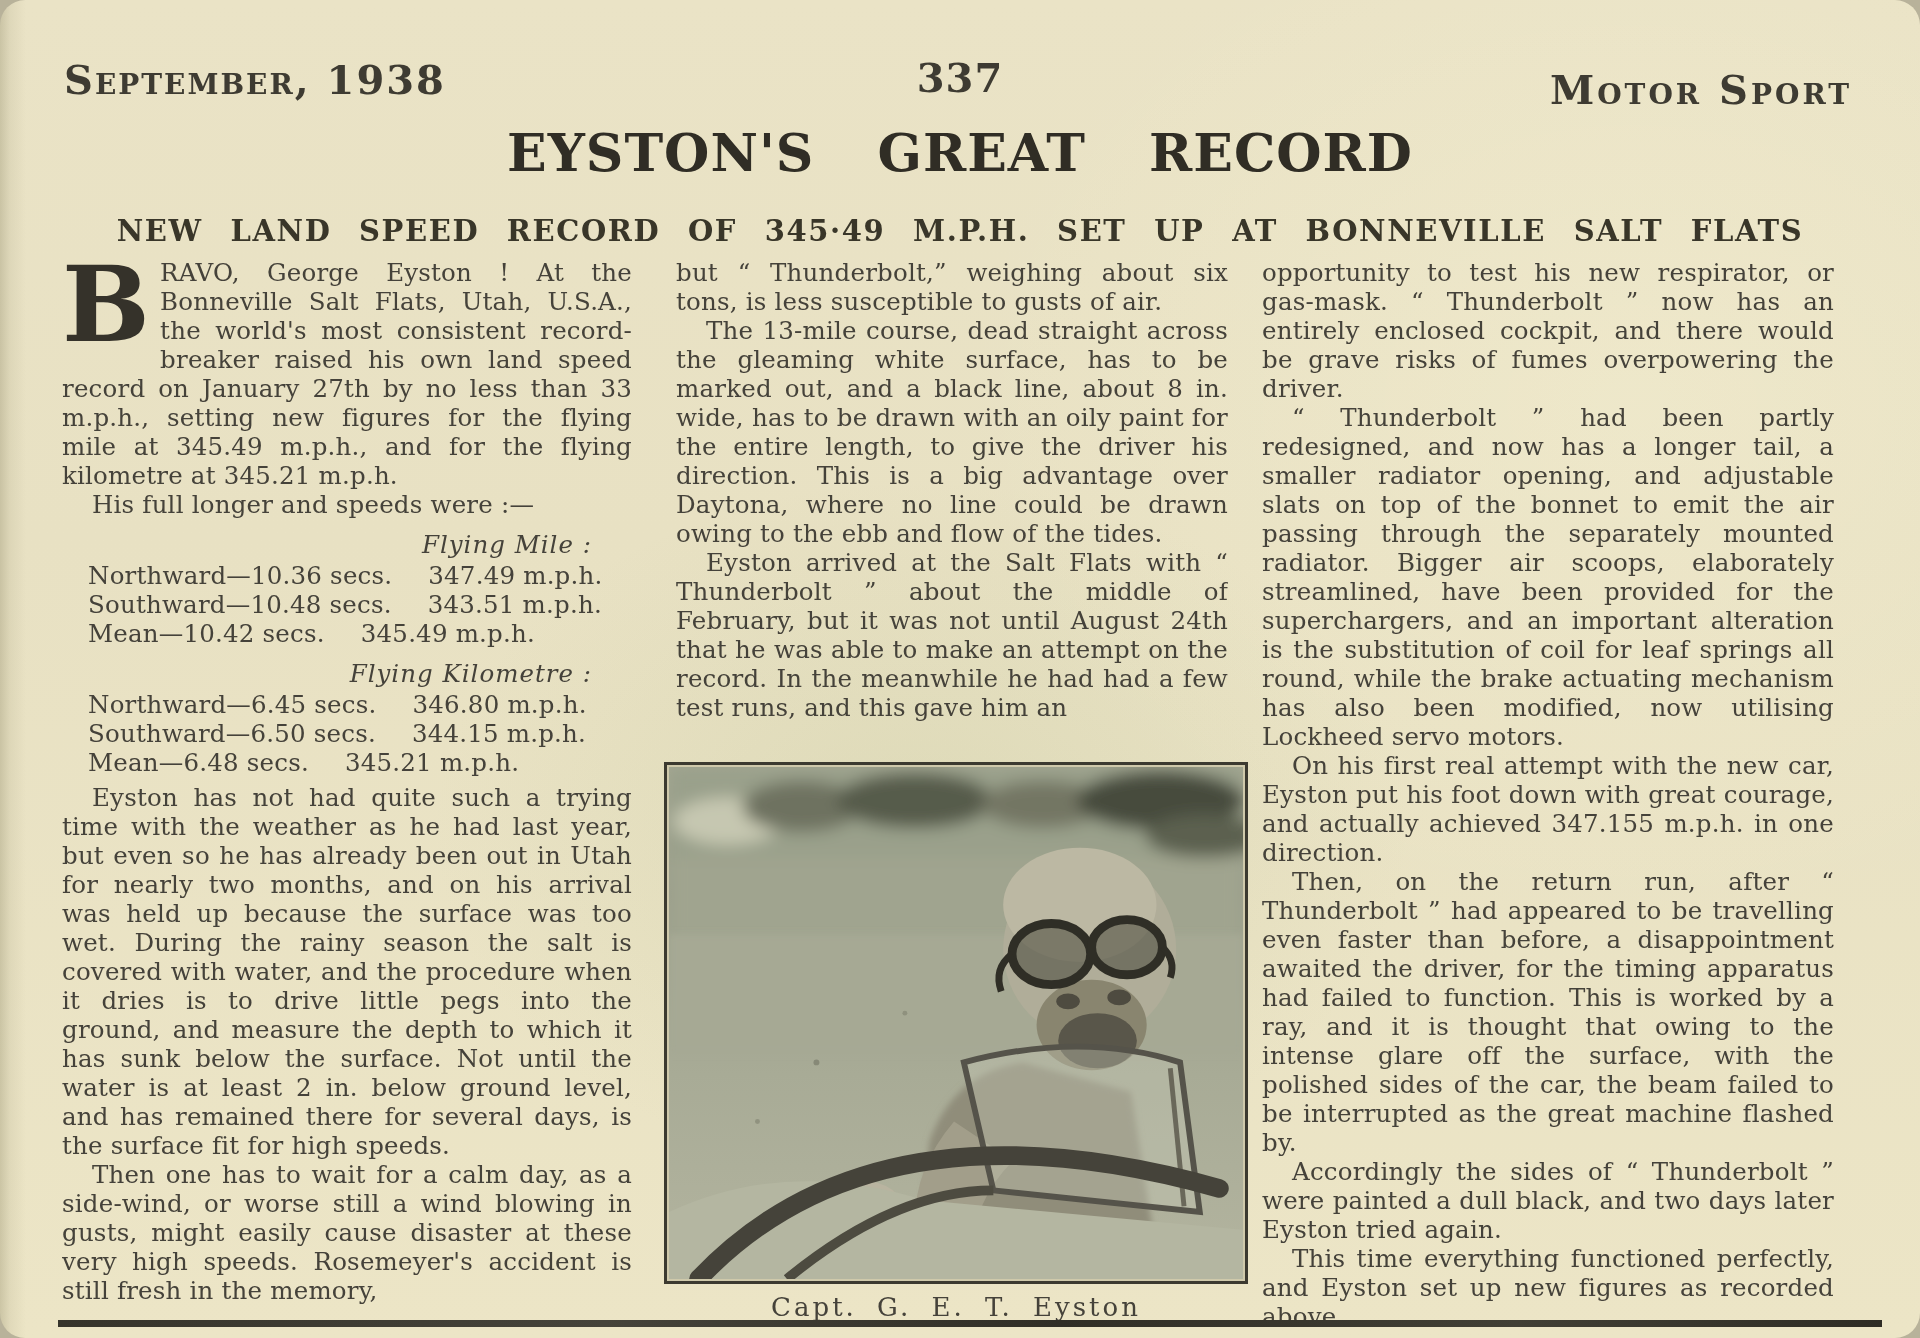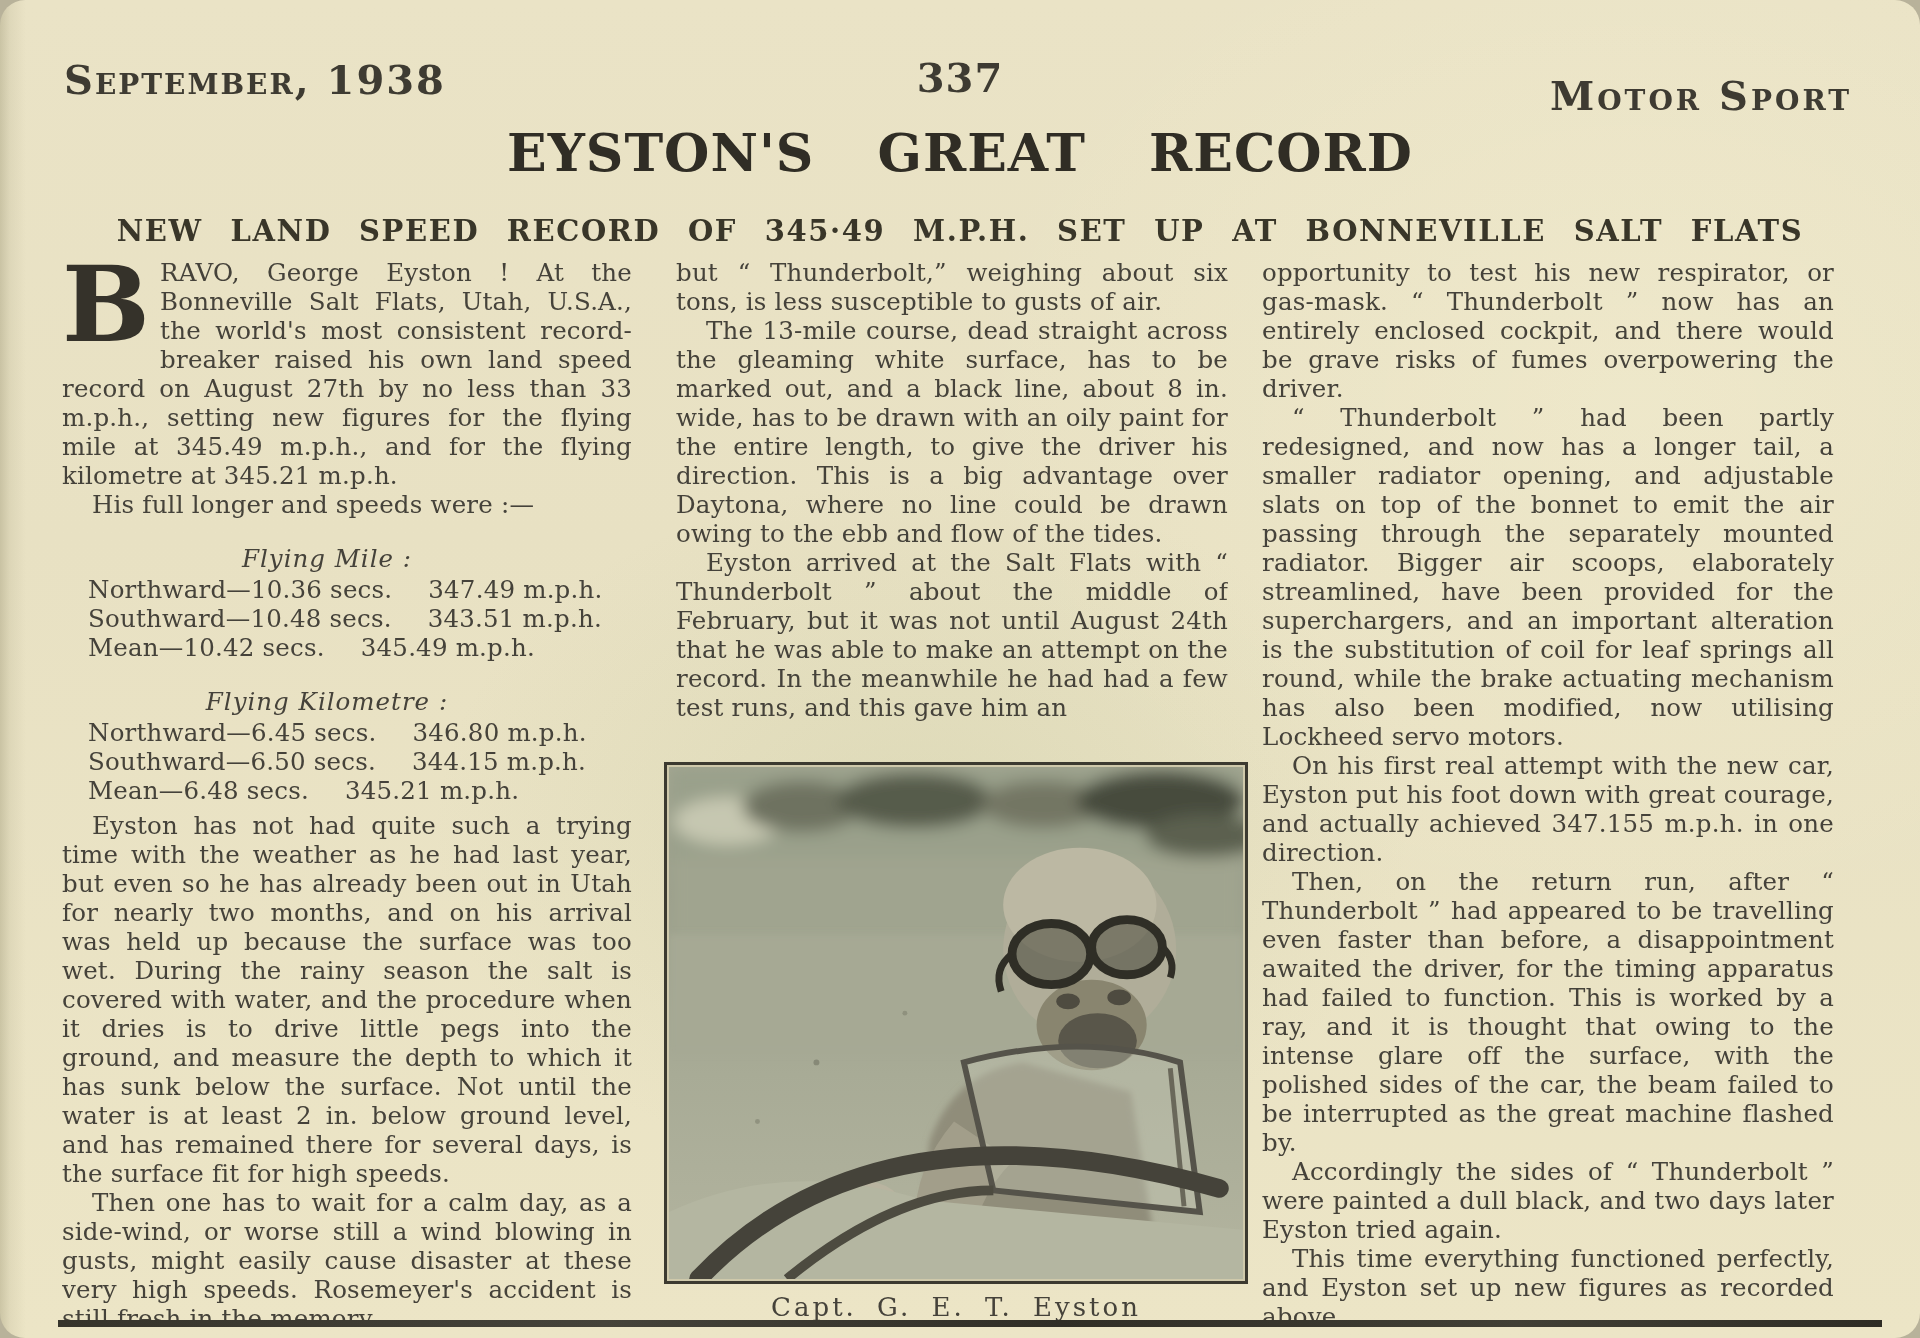--- a/index.html
+++ b/index.html
@@ -10,39 +10,39 @@
       radial-gradient(ellipse 700px 500px at 48% 62%, rgba(168,180,130,0.18), rgba(168,180,130,0) 70%),
       radial-gradient(ellipse 900px 700px at 85% 30%, rgba(255,250,220,0.25), rgba(255,250,220,0) 75%),
       linear-gradient(180deg,#eae3c6 0%,#e8e1c3 40%,#ece5c6 100%);
     color:#44413a;border-radius:25px;}
   
   .hdr{position:absolute;top:56px;left:0;width:100%;height:60px;}
   .hdr-date{position:absolute;left:64px;top:0;font-variant:small-caps;font-weight:bold;
     font-size:40px;letter-spacing:2px;color:#3e3b32;}
   .hdr-page{position:absolute;left:0;width:100%;text-align:center;top:-2px;
     font-size:40px;font-weight:bold;color:#3e3b32;letter-spacing:1px;}
-  .hdr-mag{position:absolute;right:68px;top:16px;font-variant:small-caps;font-weight:bold;
+  .hdr-mag{position:absolute;right:68px;top:10px;font-variant:small-caps;font-weight:bold;
     font-size:40px;letter-spacing:3px;color:#3e3b32;}
   
   .title{position:absolute;top:122px;left:0;width:100%;text-align:center;
     font-size:52px;font-weight:bold;letter-spacing:1px;word-spacing:44px;color:#302d25;}
   .subtitle{position:absolute;top:214px;left:0;width:100%;text-align:center;
     font-size:29px;font-weight:bold;letter-spacing:1.6px;word-spacing:16px;color:#393629;}
   
   .col{position:absolute;top:258px;font-size:24.5px;line-height:29px;text-align:justify;
     letter-spacing:0.2px;color:#45423a;height:1062px;overflow:hidden;hyphens:auto;}
   .col1{left:62px;width:570px;}
   .col2{left:676px;width:552px;}
   .col3{left:1262px;width:572px;}
   .col p{margin:0;}
   .indent{text-indent:30px;}
   .dropcap{float:left;font-size:104px;line-height:82px;font-weight:bold;color:#35322a;
     margin:6px 10px 0 0;}
   
-  .rec-head{font-style:italic;text-align:center;margin:25px 40px 2px 0;letter-spacing:1px;}
+  .rec-head{font-style:italic;text-align:right;margin:11px 40px 2px 0;letter-spacing:1px;}
   .rec-row{padding-left:26px;white-space:nowrap;}
   .rec-row .speed{margin-left:36px;}
   .rec-block{margin-bottom:6px;}
   
   .photo{position:absolute;left:664px;top:762px;width:584px;height:522px;margin:0;
     border:3px solid #3c3a30;background:#cfc9ab;padding:2px;box-sizing:border-box;}
   .photo svg{display:block;width:100%;height:100%;}
   .caption{position:absolute;left:664px;top:1292px;width:584px;text-align:center;
     font-size:26px;letter-spacing:3px;word-spacing:9px;color:#45423a;}
   
@@ -57,21 +57,21 @@
   <div class="hdr">
     <div class="hdr-date">September, 1938</div>
     <div class="hdr-page">337</div>
     <div class="hdr-mag">Motor Sport</div>
   </div>
 
   <div class="title">EYSTON'S GREAT RECORD</div>
   <div class="subtitle">NEW LAND SPEED RECORD OF 345·49 M.P.H. SET UP AT BONNEVILLE SALT FLATS</div>
 
   <div class="col col1">
-    <p class="body-p"><span class="dropcap">B</span><span>RAVO, George Eyston !  At the Bonneville Salt Flats, Utah, U.S.A., the world's most consistent record-breaker raised his own land speed record on August 27th by no less than 33 m.p.h., setting new figures for the flying mile at 345.49 m.p.h., and for the flying kilometre at 345.21 m.p.h.</span></p>
+    <p class="body-p"><span class="dropcap">B</span><span>RAVO, George Eyston !  At the Bonneville Salt Flats, Utah, U.S.A., the world's most consistent record-breaker raised his own land speed record on January 27th by no less than 33 m.p.h., setting new figures for the flying mile at 345.49 m.p.h., and for the flying kilometre at 345.21 m.p.h.</span></p>
     <p class="indent">His full longer and speeds were :—</p>
 
     <div class="rec-block">
       <div class="rec-head">Flying Mile :</div>
       <div class="rec-row"><span class="run">Northward—10.36 secs.</span><span class="speed">347.49 m.p.h.</span></div>
       <div class="rec-row"><span class="run">Southward—10.48 secs.</span><span class="speed">343.51 m.p.h.</span></div>
       <div class="rec-row"><span class="run">Mean—10.42 secs.</span><span class="speed">345.49 m.p.h.</span></div>
     </div>
 
     <div class="rec-block">

